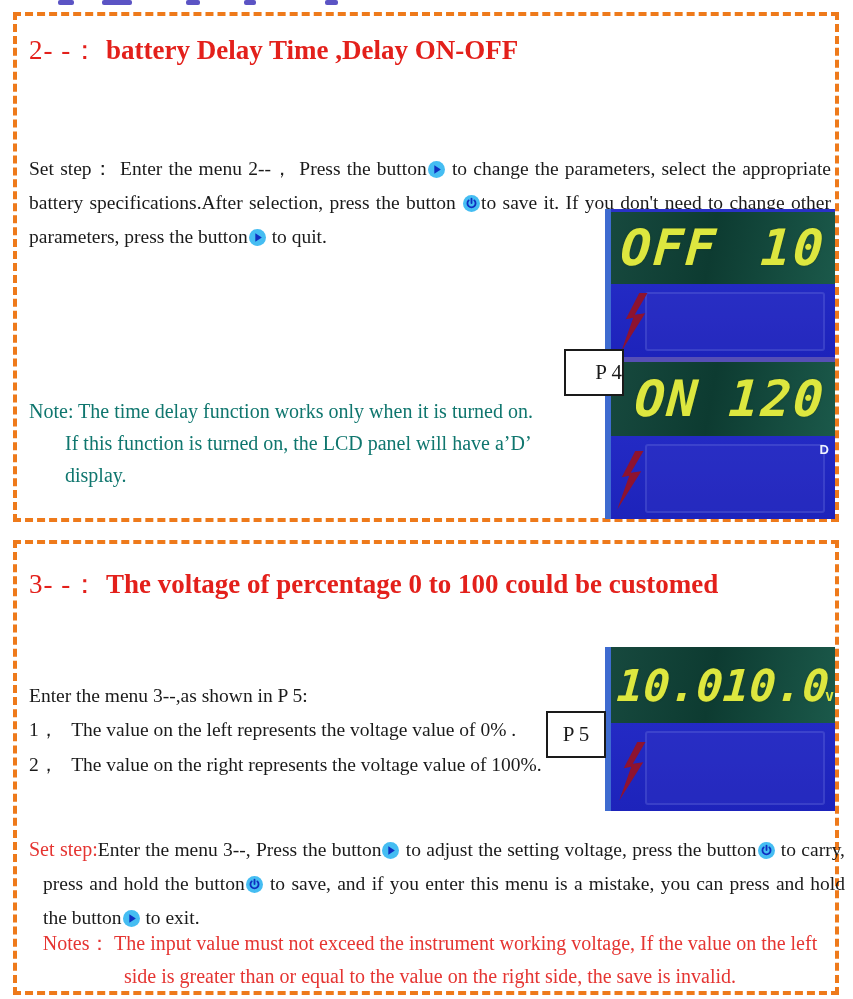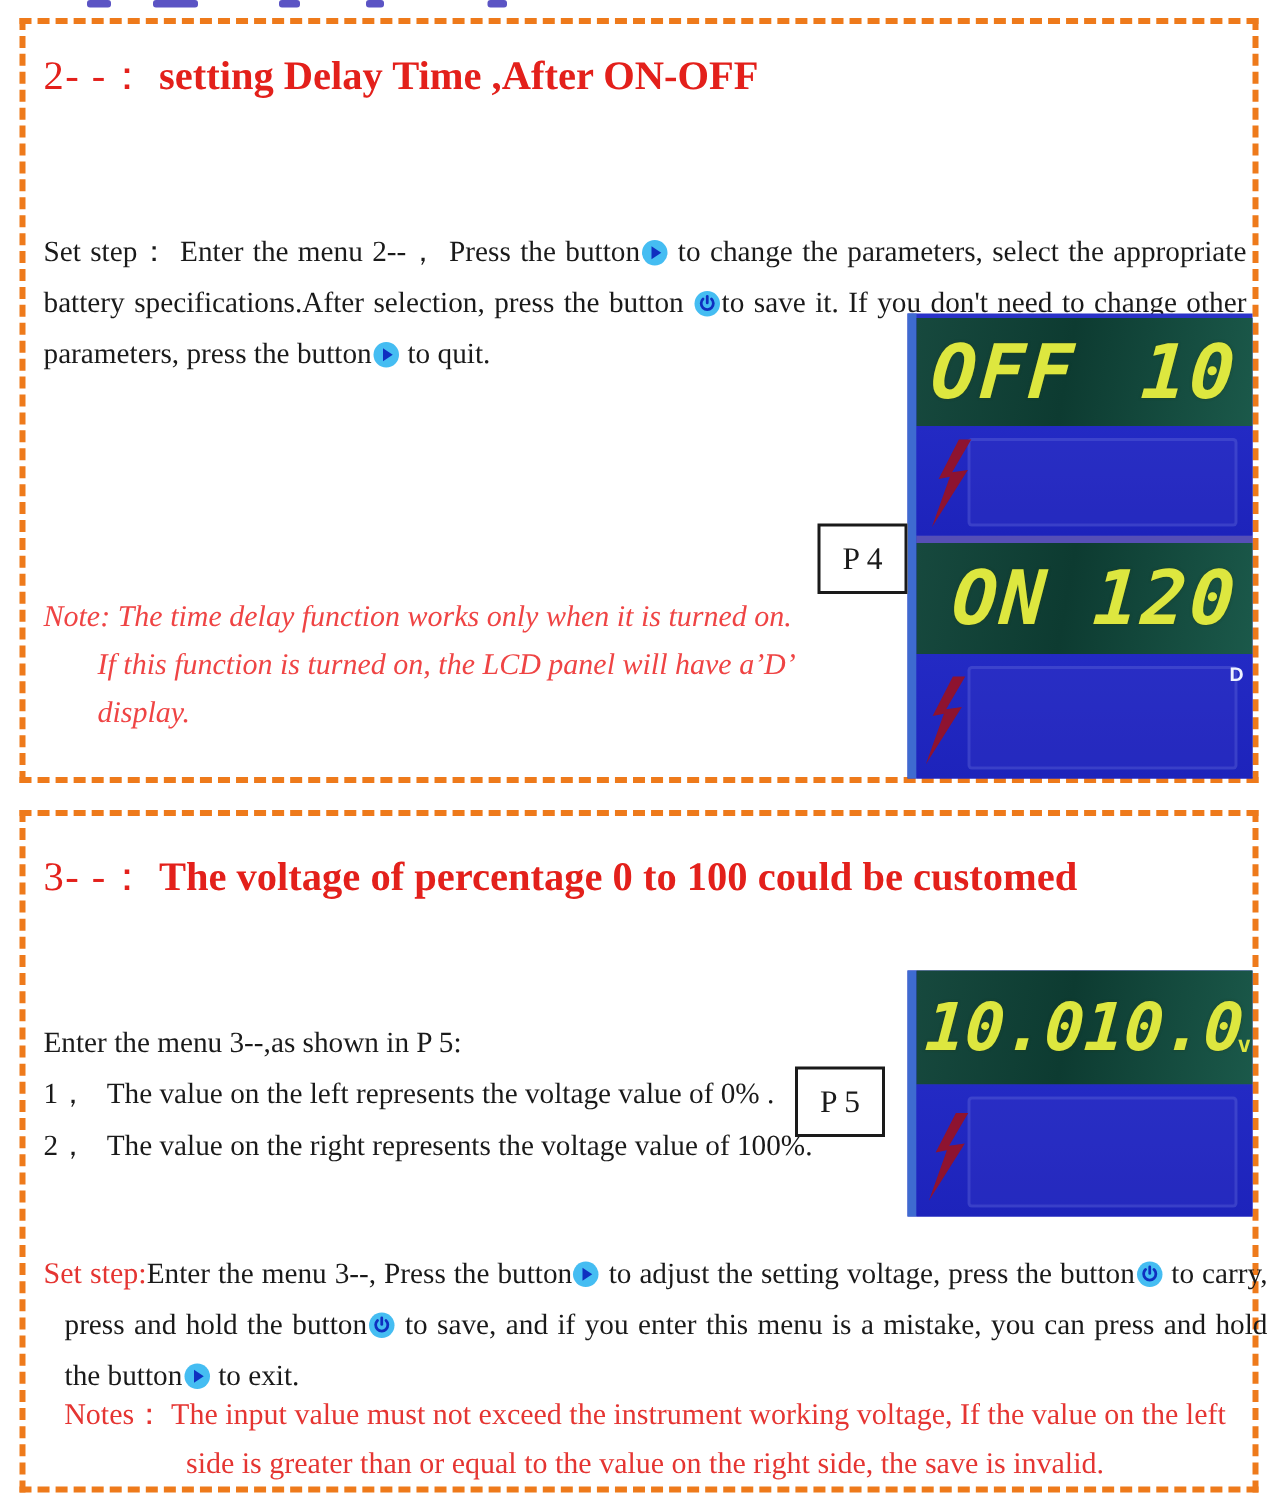--- a/index.html
+++ b/index.html
@@ -34,38 +34,38 @@
        color:#dde73f;transform:skewX(-4deg);letter-spacing:2px;text-shadow:0 0 2px rgba(40,60,20,.6);}
   .seg-sm{font-family:"DejaVu Sans Mono",monospace;font-weight:700;color:#dde73f;font-size:15px;}
   .lcd-blue{position:relative;background:linear-gradient(180deg,#232ac4,#1d23bb);}
   .lcd-blue .inner{position:absolute;left:34px;right:10px;top:8px;bottom:6px;
                    background:rgba(60,60,200,.25);border:2px solid rgba(120,130,230,.25);border-radius:3px;}
   .divider{background:#564fb6;}
   .bolt{position:absolute;}
   .dflag{position:absolute;color:#eef2ff;font-family:"Liberation Sans",sans-serif;
          font-weight:700;font-size:13px;}
   .vunit{align-self:flex-end;margin-bottom:6px;margin-left:-4px;}
-  .note-l{position:absolute;color:#ef4444;font-size:20px;line-height:26px;white-space:nowrap;font-style:italic;}
+  .note-l{position:absolute;color:#0f766e;font-size:20px;line-height:26px;white-space:nowrap;}
 </style>
 </head>
 <body>
 
 <div class="page">
 
   <div class="frag" style="left:58px;width:16px;"></div>
   <div class="frag" style="left:102px;width:30px;"></div>
   <div class="frag" style="left:186px;width:14px;"></div>
   <div class="frag" style="left:244px;width:12px;"></div>
   <div class="frag" style="left:325px;width:13px;"></div>
 
   <div class="dbox" id="box1">
 
     <div class="h-red" style="top:16px;">
       <span class="pfx">2- -：</span>
-      <span class="ttl">setting Delay Time ,After ON-OFF</span>
+      <span class="ttl">battery Delay Time ,Delay ON-OFF</span>
     </div>
 
 
     <div class="para" style="top:136px;">
       <span>Set step： Enter the menu 2--， Press the button</span><span class="icon-btn"><svg viewBox="0 0 24 24">
             <polygon points="8,4 20,12 8,20" fill="#0f2fc0"></polygon>
           </svg></span><span> to change the parameters, select the appropriate battery specifications.After  selection, press the button </span><span class="icon-btn"><svg viewBox="0 0 24 24" fill="none" stroke="#0f2fc0" stroke-width="3.4" stroke-linecap="round">
             <path d="M12 3v8"></path>
             <path d="M6.8 6.2a7.5 7.5 0 1 0 10.4 0"></path>
           </svg></span><span>to save it. If you don't need to change other parameters, press the button</span><span class="icon-btn"><svg viewBox="0 0 24 24">
@@ -93,21 +93,21 @@
       </div>
       <div class="lcd-blue" style="height:83px;">
         <div class="inner"></div>
         <svg class="bolt" style="left:4px;top:12px;width:30px;height:66px;" viewBox="0 0 40 80">
           <polygon points="27,0 9,35 19,33 3,78 35,27 21,29 38,0" fill="#8e1330"></polygon>
         </svg>
         <span class="dflag" style="right:6px;top:6px;">D</span>
       </div>
     </div>
 
-    <div class="plabel" style="left:528px;top:333px;">
+    <div class="plabel" style="left:547px;top:333px;justify-content:flex-end;">
       <span>P 4</span>
     </div>
 
     <div class="note-l" style="left:12px;top:382px;">Note: The time delay function works only when it is turned on.</div>
     <div class="note-l" style="left:48px;top:414px;">If this function is turned on, the LCD panel will have a’D’</div>
     <div class="note-l" style="left:48px;top:446px;">display.</div>
   </div>
 
   <div class="dbox" id="box2">
 
@@ -136,21 +136,21 @@
         </span>
       </div>
       <div class="lcd-blue" style="height:88px;">
         <div class="inner"></div>
         <svg class="bolt" style="left:6px;top:14px;width:30px;height:70px;" viewBox="0 0 40 80">
           <polygon points="27,0 9,35 19,33 3,78 35,27 21,29 38,0" fill="#8e1330"></polygon>
         </svg>
       </div>
     </div>
 
-    <div class="plabel" style="left:513px;top:167px;">
+    <div class="plabel" style="left:529px;top:167px;">
       <span>P 5</span>
     </div>
 
     <div class="para hang" style="top:288px;">
       <span class="redlabel">Set step:</span><span>Enter the menu 3--, Press the button</span><span class="icon-btn"><svg viewBox="0 0 24 24">
             <polygon points="8,4 20,12 8,20" fill="#0f2fc0"></polygon>
           </svg></span><span> to adjust the setting voltage, press the button</span><span class="icon-btn"><svg viewBox="0 0 24 24" fill="none" stroke="#0f2fc0" stroke-width="3.4" stroke-linecap="round">
             <path d="M12 3v8"></path>
             <path d="M6.8 6.2a7.5 7.5 0 1 0 10.4 0"></path>
           </svg></span><span> to carry, press and hold the button</span><span class="icon-btn"><svg viewBox="0 0 24 24" fill="none" stroke="#0f2fc0" stroke-width="3.4" stroke-linecap="round">

